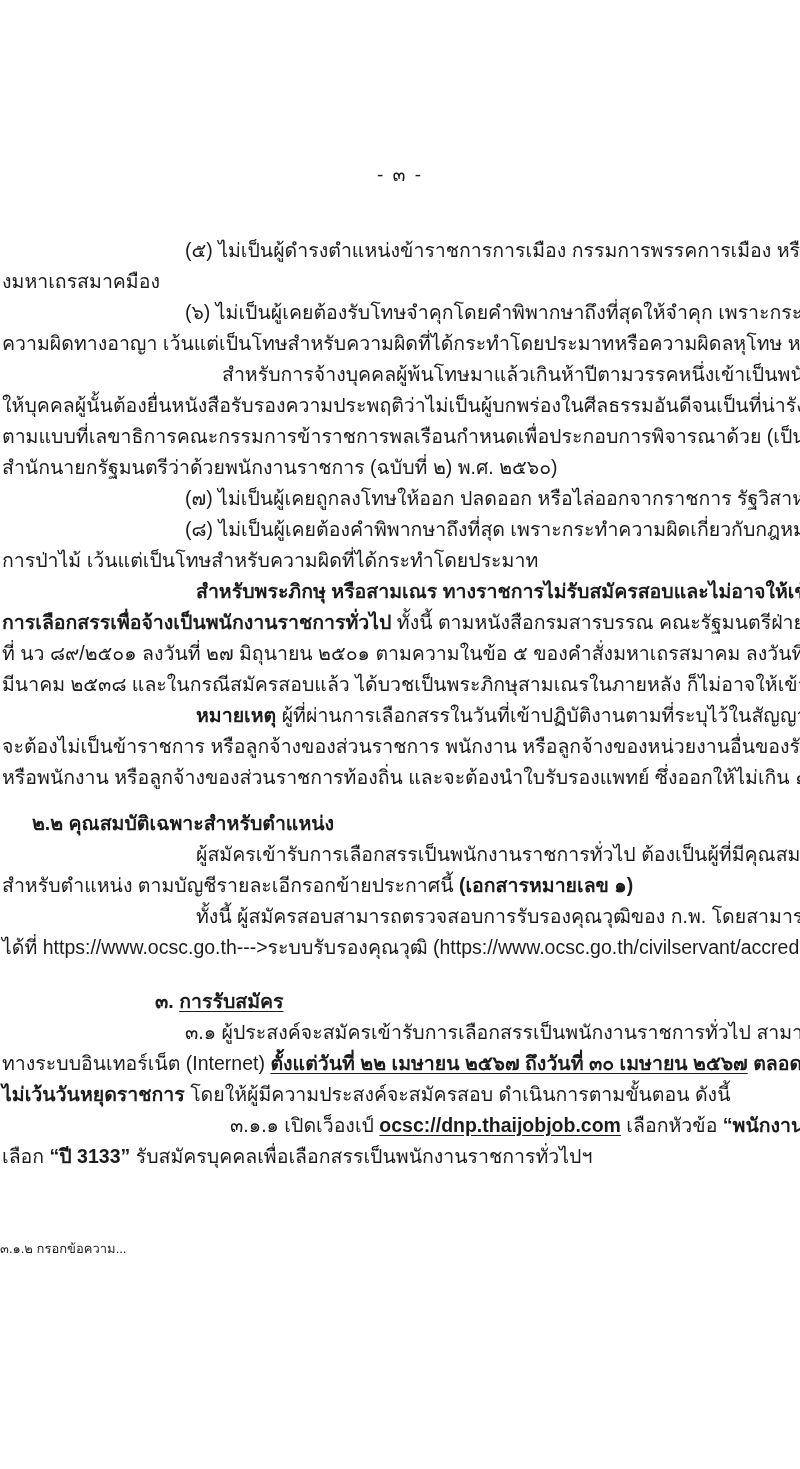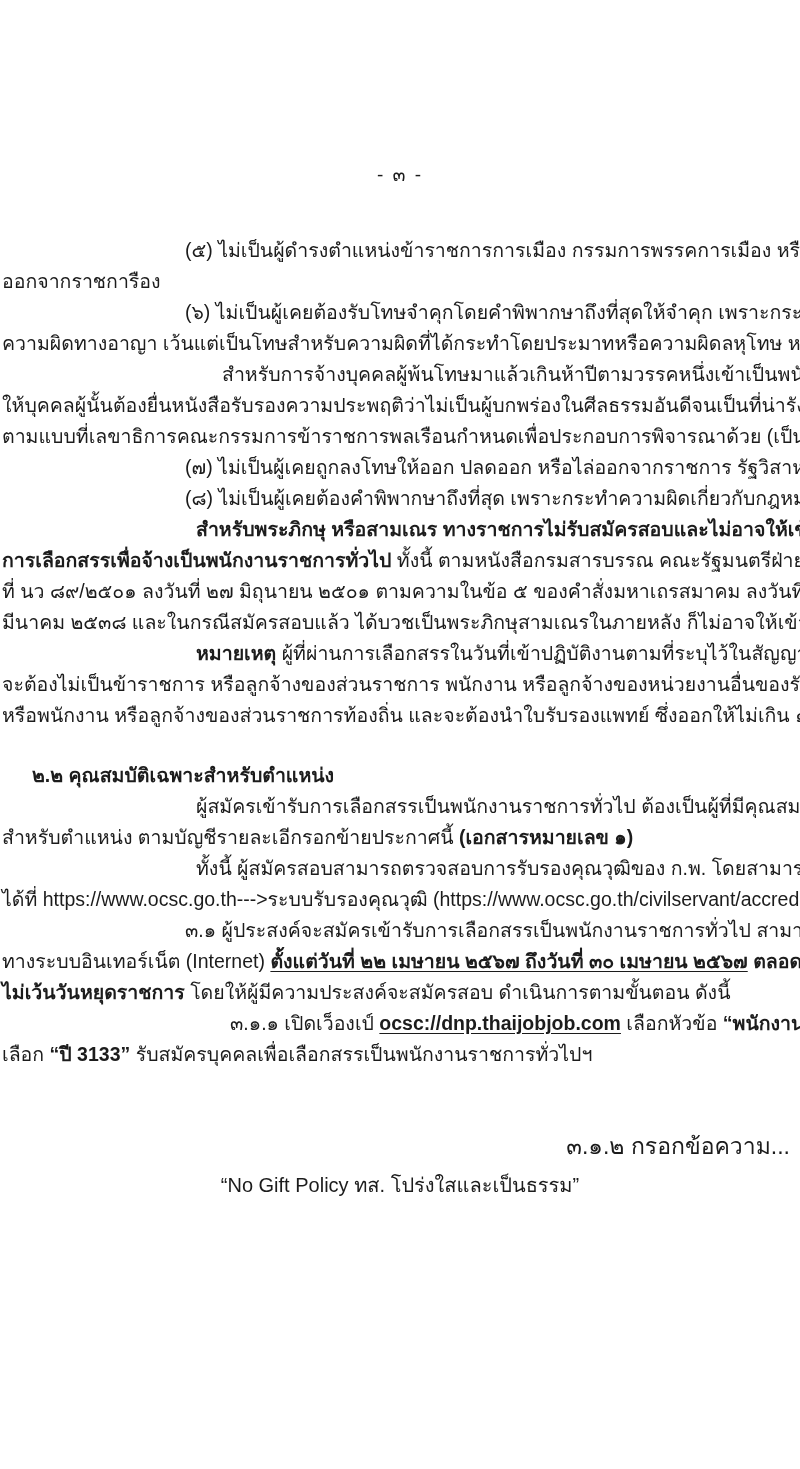--- a/index.html
+++ b/index.html
@@ -30,69 +30,70 @@
   }
   
   .i0{padding-left:2px;}
   .i1{padding-left:185px;}
   .i2{padding-left:196px;}
   .i3{padding-left:222px;}
   .i4{padding-left:230px;}
   .h {padding-left:155px;}
   
   .g47{margin-top:47px;}
-  .g15{margin-top:29px;padding-left:32px;}
+  .g15{margin-top:15px;padding-left:32px;}
   .g23{margin-top:23px;}
   .seg-r{font-weight:400;}
   .seg-b{font-weight:700;}
   .seg-bu{font-weight:700;text-decoration:underline;text-underline-offset:3px;}
   .cont-note{
     margin-top:61px;
     height:31px;
     line-height:31px;
-    text-align:right;
-    padding-right:10px;
-    font-size:23px;
+    padding-right:2px;
+    font-size:13px;
   }
   .slogan{
     margin-top:8px;
     height:31px;
     line-height:31px;
     text-align:center;
     font-size:20px;
   }
 </style>
 </head>
 <body>
 
 <div class="page">
   <div class="page-num">- ๓ -</div>
   <div class="doc-body">
       <div class="line i1 g47"><span class="seg-r">(๕) ไม่เป็นผู้ดำรงตำแหน่งข้าราชการการเมือง กรรมการพรรคการเมือง หรือเจ้าหน้าที่</span></div>
-      <div class="line i0"><span class="seg-r">ออกจากราชการือง</span></div>
+      <div class="line i0"><span class="seg-r">งมหาเถรสมาคมือง</span></div>
       <div class="line i1"><span class="seg-r">(๖) ไม่เป็นผู้เคยต้องรับโทษจำคุกโดยคำพิพากษาถึงที่สุดให้จำคุก เพราะกระทำ</span></div>
       <div class="line i0"><span class="seg-r">ความผิดทางอาญา เว้นแต่เป็นโทษสำหรับความผิดที่ได้กระทำโดยประมาทหรือความผิดลหุโทษ หรือเป็นผู้พ้นโทษ</span></div>
       <div class="line i3"><span class="seg-r">สำหรับการจ้างบุคคลผู้พ้นโทษมาแล้วเกินห้าปีตามวรรคหนึ่งเข้าเป็นพนักงานราชการ</span></div>
       <div class="line i0"><span class="seg-r">ให้บุคคลผู้นั้นต้องยื่นหนังสือรับรองความประพฤติว่าไม่เป็นผู้บกพร่องในศีลธรรมอันดีจนเป็นที่น่ารังเกียจของสังคม</span></div>
       <div class="line i0"><span class="seg-r">ตามแบบที่เลขาธิการคณะกรรมการข้าราชการพลเรือนกำหนดเพื่อประกอบการพิจารณาด้วย (เป็นไปตามระเบียบ</span></div>
+      <div class="line i0"><span class="seg-r">สำนักนายกรัฐมนตรีว่าด้วยพนักงานราชการ (ฉบับที่ ๒) พ.ศ. ๒๕๖๐)</span></div>
       <div class="line i1"><span class="seg-r">(๗) ไม่เป็นผู้เคยถูกลงโทษให้ออก ปลดออก หรือไล่ออกจากราชการ รัฐวิสาหกิจ</span></div>
       <div class="line i1"><span class="seg-r">(๘) ไม่เป็นผู้เคยต้องคำพิพากษาถึงที่สุด เพราะกระทำความผิดเกี่ยวกับกฎหมายว่าด้วย</span></div>
+      <div class="line i0"><span class="seg-r">การป่าไม้ เว้นแต่เป็นโทษสำหรับความผิดที่ได้กระทำโดยประมาท</span></div>
       <div class="line i2"><span class="seg-b">สำหรับพระภิกษุ หรือสามเณร ทางราชการไม่รับสมัครสอบและไม่อาจให้เข้ารับ</span></div>
       <div class="line i0"><span class="seg-b">การเลือกสรรเพื่อจ้างเป็นพนักงานราชการทั่วไป</span><span class="seg-r"> ทั้งนี้ ตามหนังสือกรมสารบรรณ คณะรัฐมนตรีฝ่ายบริหาร</span></div>
       <div class="line i0"><span class="seg-r">ที่ นว ๘๙/๒๕๐๑ ลงวันที่ ๒๗ มิถุนายน ๒๕๐๑ ตามความในข้อ ๕ ของคำสั่งมหาเถรสมาคม ลงวันที่ ๑๗</span></div>
       <div class="line i0"><span class="seg-r">มีนาคม ๒๕๓๘ และในกรณีสมัครสอบแล้ว ได้บวชเป็นพระภิกษุสามเณรในภายหลัง ก็ไม่อาจให้เข้าสอบได้เช่นกัน</span></div>
       <div class="line i2"><span class="seg-b">หมายเหตุ</span><span class="seg-r"> ผู้ที่ผ่านการเลือกสรรในวันที่เข้าปฏิบัติงานตามที่ระบุไว้ในสัญญาจ้าง</span></div>
       <div class="line i0"><span class="seg-r">จะต้องไม่เป็นข้าราชการ หรือลูกจ้างของส่วนราชการ พนักงาน หรือลูกจ้างของหน่วยงานอื่นของรัฐ รัฐวิสาหกิจ</span></div>
       <div class="line i0"><span class="seg-r">หรือพนักงาน หรือลูกจ้างของส่วนราชการท้องถิ่น และจะต้องนำใบรับรองแพทย์ ซึ่งออกให้ไม่เกิน ๑ เดือน</span></div>
       <div class="line h g15"><span class="seg-b">๒.๒ คุณสมบัติเฉพาะสำหรับตำแหน่ง</span></div>
       <div class="line i2"><span class="seg-r">ผู้สมัครเข้ารับการเลือกสรรเป็นพนักงานราชการทั่วไป ต้องเป็นผู้ที่มีคุณสมบัติเฉพาะ</span></div>
       <div class="line i0"><span class="seg-r">สำหรับตำแหน่ง ตามบัญชีรายละเอีกรอกข้ายประกาศนี้ </span><span class="seg-b">(เอกสารหมายเลข ๑)</span></div>
       <div class="line i2"><span class="seg-r">ทั้งนี้ ผู้สมัครสอบสามารถตรวจสอบการรับรองคุณวุฒิของ ก.พ. โดยสามารถตรวจสอบ</span></div>
       <div class="line i0"><span class="seg-r">ได้ที่ </span><span class="seg-r">https://www.ocsc.go.th---&gt;ระบบรับรองคุณวุฒิ (https://www.ocsc.go.th/civilservant/accreditation)</span></div>
+      <div class="line h g23"><span class="seg-b">๓. </span><span class="seg-bu">การรับสมัคร</span></div>
       <div class="line i1"><span class="seg-r">๓.๑ ผู้ประสงค์จะสมัครเข้ารับการเลือกสรรเป็นพนักงานราชการทั่วไป สามารถสมัครได้</span></div>
       <div class="line i0"><span class="seg-r">ทางระบบอินเทอร์เน็ต (Internet) </span><span class="seg-bu">ตั้งแต่วันที่ ๒๒ เมษายน ๒๕๖๗ ถึงวันที่ ๓๐ เมษายน ๒๕๖๗</span><span class="seg-b"> ตลอด ๒๔ ชั่วโมง</span></div>
       <div class="line i0"><span class="seg-b">ไม่เว้นวันหยุดราชการ</span><span class="seg-r"> โดยให้ผู้มีความประสงค์จะสมัครสอบ ดำเนินการตามขั้นตอน ดังนี้</span></div>
       <div class="line i4"><span class="seg-r">๓.๑.๑ เปิดเว็องเป์ </span><span class="seg-bu">ocsc://dnp.thaijobjob.com</span><span class="seg-r"> เลือกหัวข้อ </span><span class="seg-b">“พนักงานราชการ”</span></div>
       <div class="line i0"><span class="seg-r">เลือก </span><span class="seg-b">“ปี 3133”</span><span class="seg-r"> รับสมัครบุคคลเพื่อเลือกสรรเป็นพนักงานราชการทั่วไปฯ</span></div>
     </div>
   <div class="cont-note">๓.๑.๒ กรอกข้อความ...</div>
-  <div class="slogan">“No Gift Policy ทส. โปร่งใสและเป็นธรรม”</div>
 </div>
 
 </body></html>

